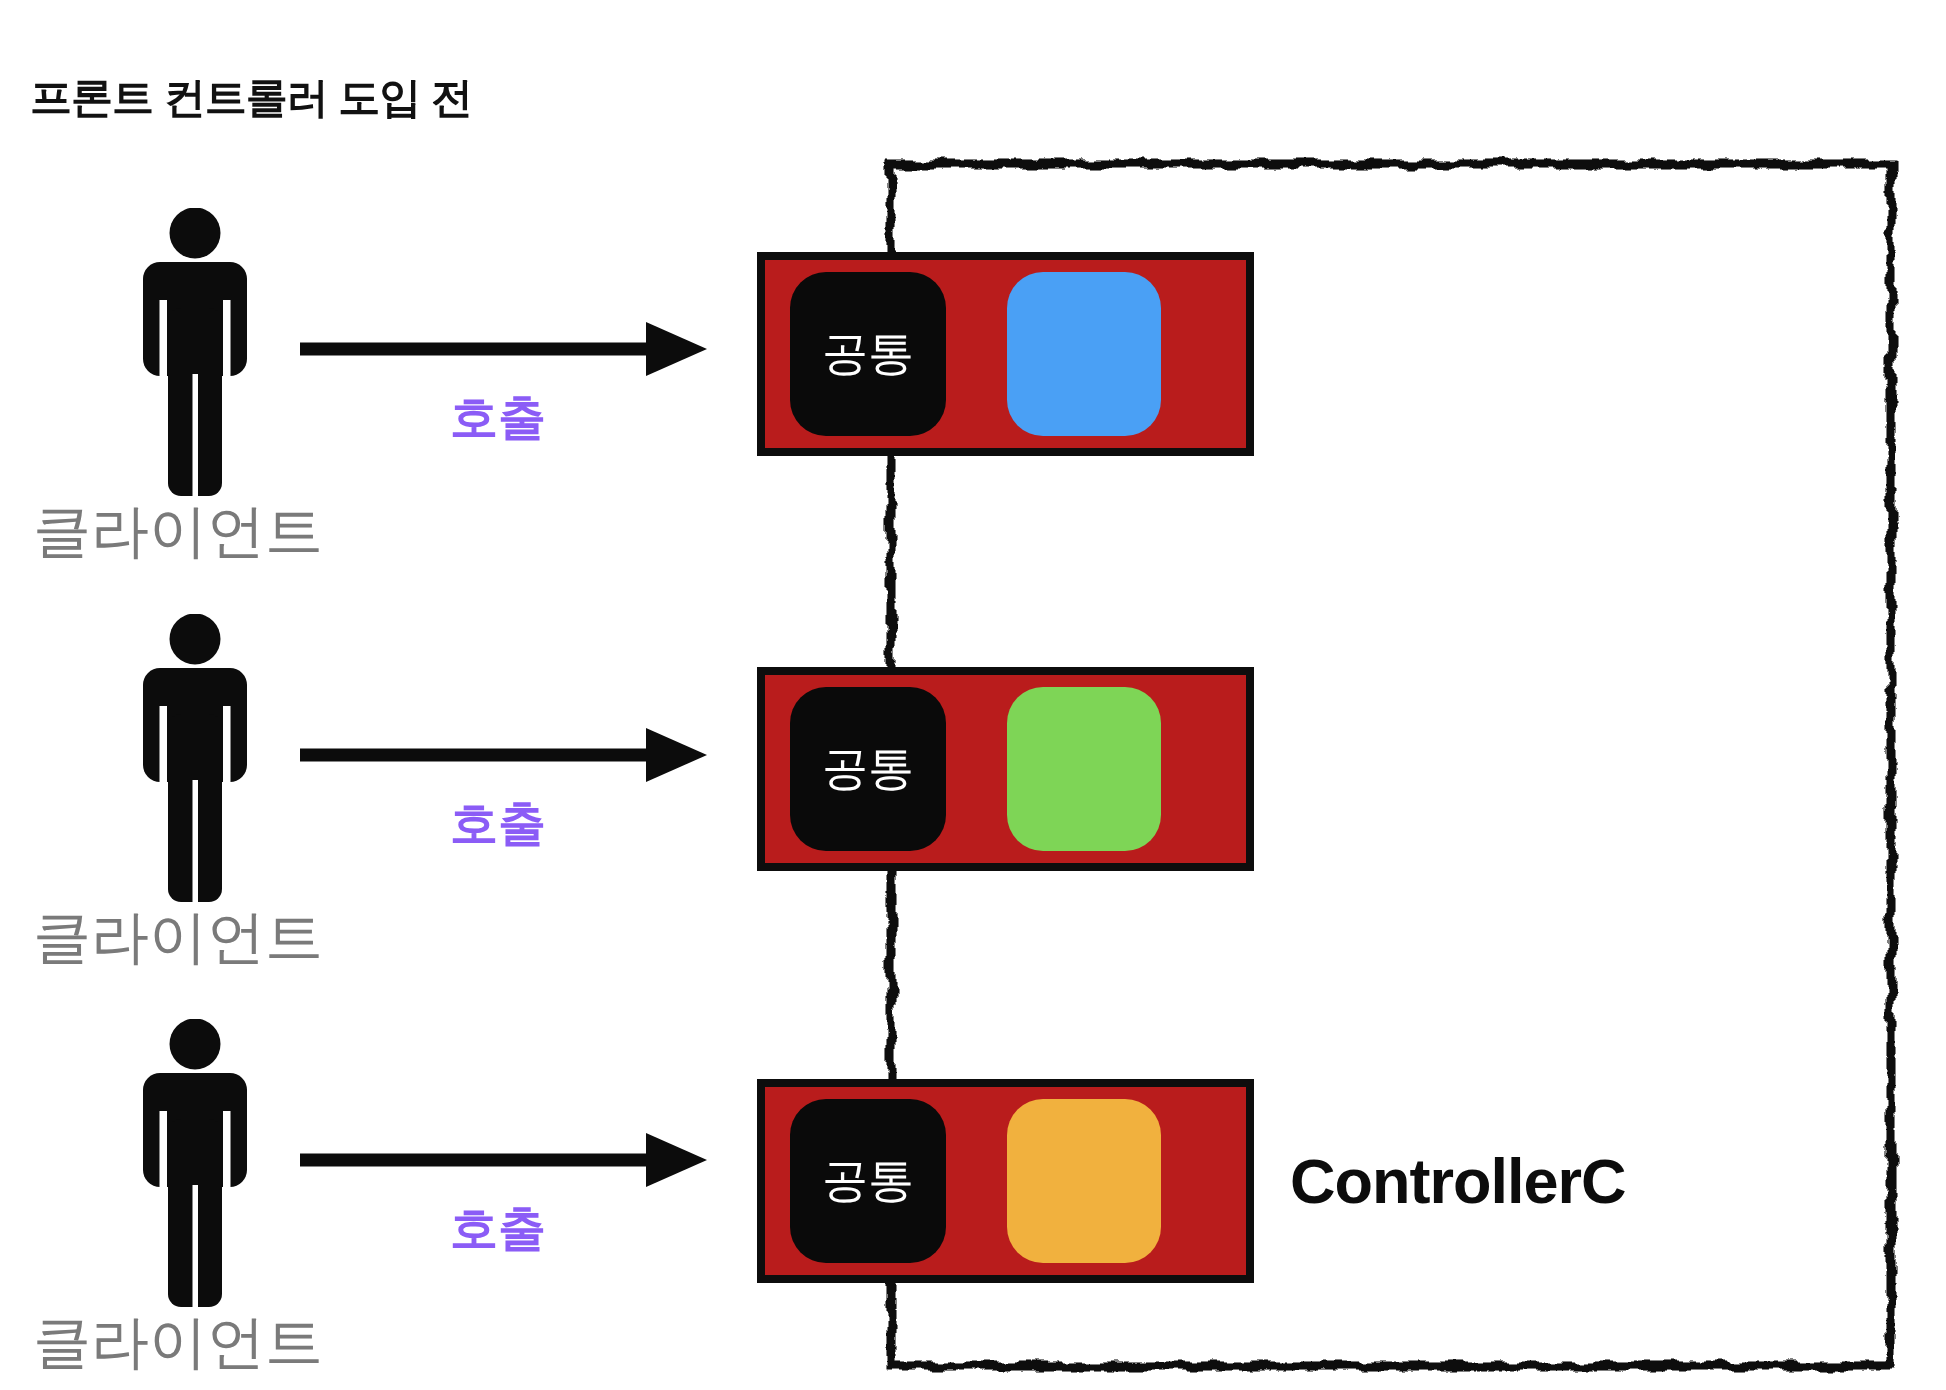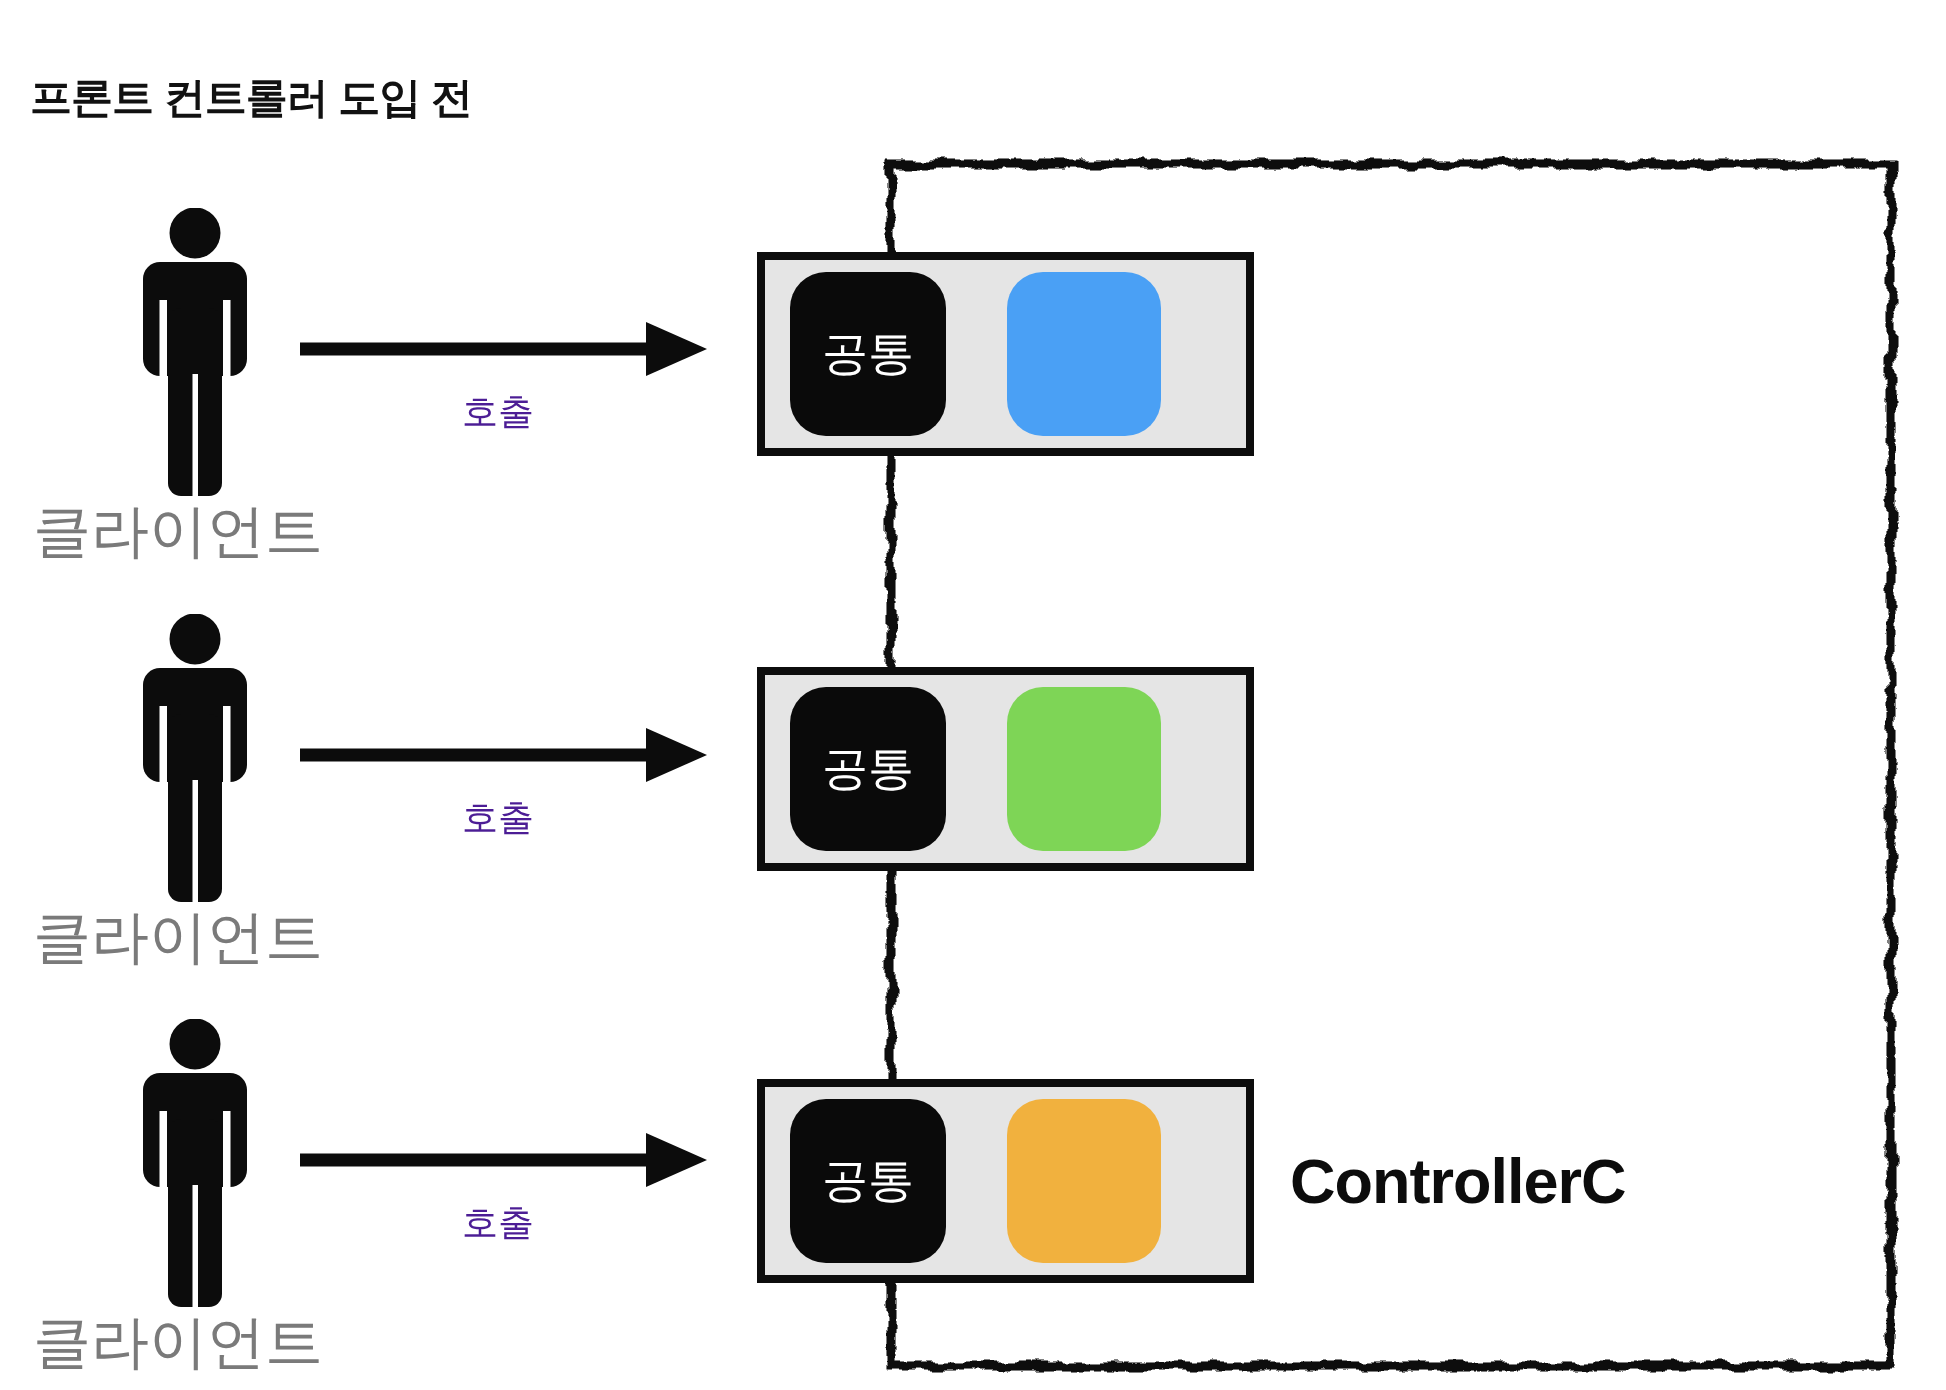--- a/index.html
+++ b/index.html
@@ -30,27 +30,27 @@
     font-size:58px; font-weight:500; color:#7a7a7a;
     white-space:nowrap; z-index:3; line-height:1.1;text-align:center;
   }
   .arrow {
     position:absolute; left:298px; top:calc(var(--py) + 111px);
     width:412px; height:60px; z-index:3;
   }
   .call-label {
     position:absolute; left:498px; top:calc(var(--py) + 184px);
     transform:translateX(-50%);
-    font-size:36px; font-weight:400; color:#4c1d95;
+    font-size:48px; font-weight:700; color:#8b5cf6;
     white-space:nowrap; z-index:3; line-height:1.1;
   }
   .ctrl-box {
     position:absolute; left:757px; top:var(--by);
     width:497px; height:204px; box-sizing:border-box;
-    background:#e5e5e5; border:8px solid #0d0d0d; z-index:2;
+    background:#b91c1c; border:8px solid #0d0d0d; z-index:2;
   }
   .common-sq {
     position:absolute; left:25px; top:12px;
     width:156px; height:164px; border-radius:36px;
     background:#0a0a0a; color:#ffffff;
     display:flex; align-items:center; justify-content:center;
     font-size:46px; font-weight:500; white-space:nowrap;
   }
   .color-sq {
     position:absolute; left:242px; top:12px;

